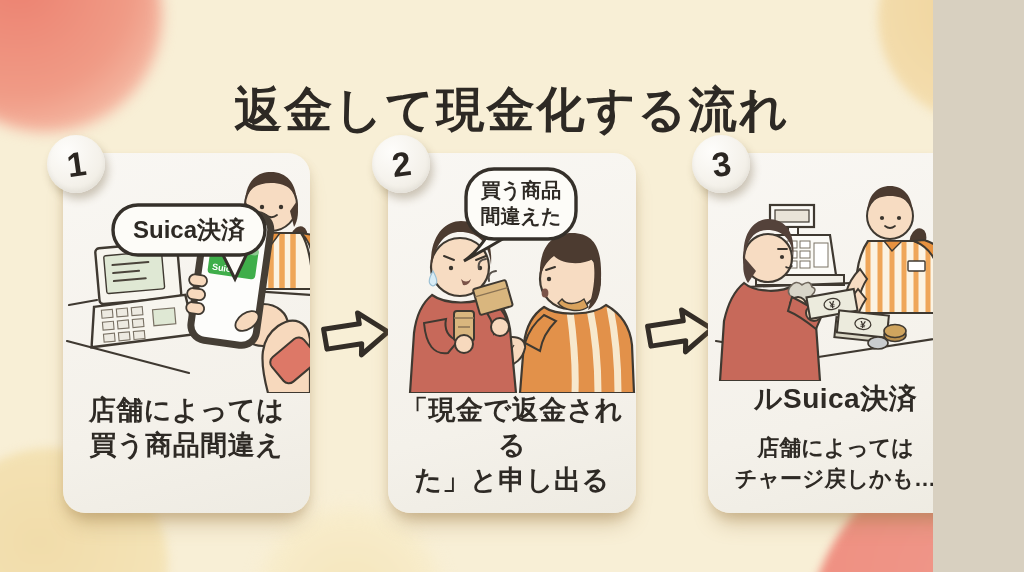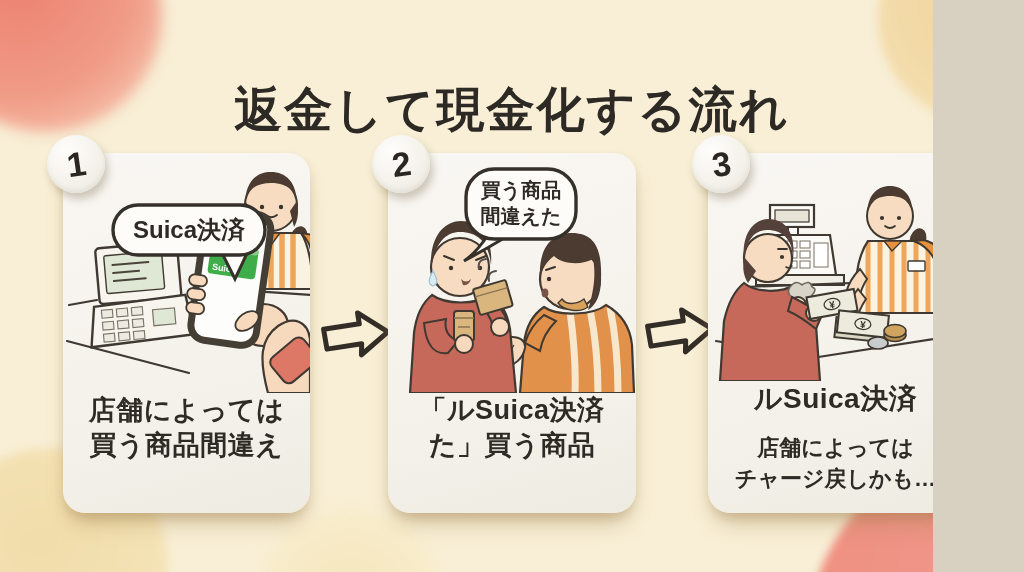--- a/index.html
+++ b/index.html
@@ -262,22 +262,22 @@
 
       <g>
         <path d="M100 82 Q88 100 76 108 Q98 96 118 84 Z" fill="#fdfcf8" stroke="#35302a" stroke-width="3"></path>
         <rect x="78" y="16" width="110" height="70" rx="28" fill="#fdfcf8" stroke="#35302a" stroke-width="3.4"></rect>
         <text x="133" y="44" text-anchor="middle" font-size="20" font-weight="bold" fill="#2e2a25">買う商品</text>
         <text x="133" y="70" text-anchor="middle" font-size="20" font-weight="bold" fill="#2e2a25">間違えた</text>
       </g>
     </svg>
 
     <div class="caption">
-      <div>「ルSuica決済</div>
-      <div>た」買う商品</div>
+      <div>「現金で返金される</div>
+      <div>た」と申し出る</div>
     </div>
   </div>
 
   <svg class="flow-arrow arrow-2" width="78" height="56" viewBox="0 0 78 56">
     <g transform="rotate(-4 39 28)">
       <path d="M6 21 L42 18 L41 7 L70 28 L42 49 L43 38 L8 41 Z" fill="none" stroke="#332d27" stroke-width="5" stroke-linejoin="round"></path>
     </g>
   </svg>
 
   <div class="card card-3">

